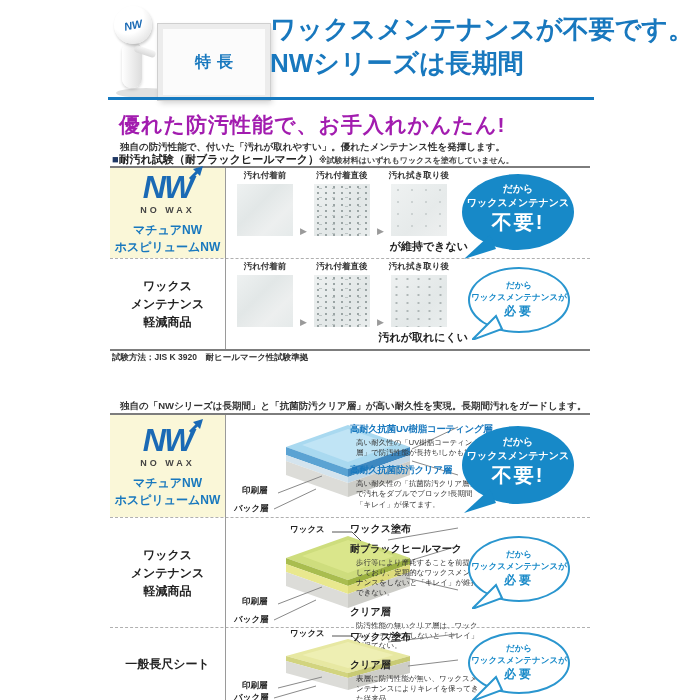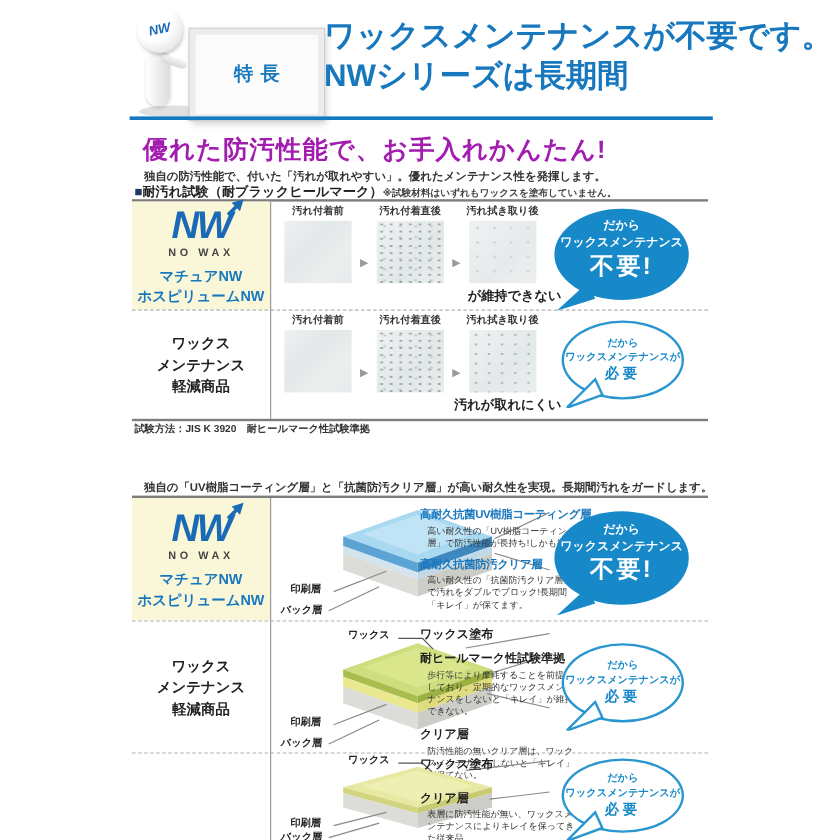--- a/index.html
+++ b/index.html
@@ -44,21 +44,21 @@
   .prod-black{color:#222;font-size:12px;font-weight:bold;line-height:18px;}
 
   
   .nw-logo{text-align:center;line-height:1;}
   .nw-mark{position:relative;display:inline-block;}
   .nw-text{font-size:32px;font-weight:bold;font-style:italic;color:#1a6ab5;letter-spacing:-2px;}
   .nw-arrow{position:absolute;right:-12px;top:-6px;}
   .nw-sub{font-size:9px;font-weight:bold;color:#444;letter-spacing:3px;margin-top:3px;}
 
   
-  .steps{position:absolute;left:124px;top:2px;display:flex;align-items:center;}
+  .steps{position:absolute;left:124px;top:2px;display:flex;align-items:flex-end;}
   .step{width:62px;margin-right:4px;}
   .step-label{font-size:8.5px;font-weight:bold;color:#333;text-align:center;height:12px;white-space:nowrap;}
   .sample{width:56px;height:52px;margin:2px auto 0;
           background:linear-gradient(135deg,#eef1f1 0%,#e2e7e7 40%,#edefef 70%,#e5eaea 100%);}
   .sample.tex-heavy{background-image:radial-gradient(#9aa4a4 1px,transparent 1.5px),
           radial-gradient(#bcc4c4 1px,transparent 1.4px),
           linear-gradient(135deg,#eef1f1,#e2e7e7 60%,#e9eded);
           background-size:8px 6px,13px 9px,100% 100%;}
   .sample.tex-mid{background-image:radial-gradient(#aeb6b6 1px,transparent 1.4px),
           linear-gradient(135deg,#eef1f1,#e3e8e8 60%,#eaeeee);
@@ -194,21 +194,21 @@
         <div class="b-l">必要</div>
         <svg class="tail" width="34" height="26">
             <polygon points="0,26 24,2 30,15" fill="#fff" stroke="#2a96cf" stroke-width="2"></polygon>
           </svg>
       </div>
     </div>
     <div class="vdiv"></div>
   </div>
   <div class="method" style="left:112px;top:352px;">試験方法：JIS K 3920　耐ヒールマーク性試験準拠</div>
 
-  <div class="sec-lead" style="left:120px;top:400px;">独自の「UV樹脂コーティング層」と「抗菌防汚クリア層」が高い耐久性を実現。長期間汚れをガードします。</div>
+  <div class="sec-lead" style="left:120px;top:400px;">独自の「NWシリーズは長期間」と「抗菌防汚クリア層」が高い耐久性を実現。長期間汚れをガードします。</div>
 
   <div class="tbl" style="top:413px;height:285px;">
 
     <div class="trow" style="height:102px;">
       <div class="leftcell yellow">
         <div class="nw-logo">
           <span class="nw-mark">
             <span class="nw-text">NW</span>
             <svg class="nw-arrow" width="16" height="16">
               <line x1="2" y1="14" x2="9" y2="7" stroke="#1a6ab5" stroke-width="3"></line>
@@ -278,36 +278,39 @@
           <line x1="160" y1="16" x2="230" y2="4" stroke="#8a8a8a" stroke-width="1"></line>
           <line x1="184" y1="36" x2="230" y2="22" stroke="#8a8a8a" stroke-width="1"></line>
           <line x1="178" y1="54" x2="230" y2="66" stroke="#8a8a8a" stroke-width="1"></line>
         </svg>
         <span class="dg-label" style="left:62px;top:0px;">ワックス</span>
         <span class="dg-label" style="left:14px;top:72px;">印刷層</span>
         <span class="dg-label" style="left:6px;top:90px;">バック層</span>
       </div>
       <div class="layers" style="top:4px;">
         <div class="lay-title-black">ワックス塗布</div>
-        <div class="lay-title-black" style="margin-top:6px;">耐ヒールマーク性試験準拠</div>
+        <div class="lay-title-black" style="margin-top:6px;">耐ブラックヒールマーク</div>
         <div class="lay-desc">歩行等により摩耗することを前提としており、定期的なワックスメンテナンスをしないと「キレイ」が維持できない。</div>
         <div class="lay-title-black">クリア層</div>
         <div class="lay-desc">防汚性能の無いクリア層は、ワックスメンテナンスしないと「キレイ」が保てない。</div>
       </div>
       <div class="bubble bubble-out" style="left:358px;top:18px;width:102px;height:66px;padding-top:10px;box-sizing:border-box;">
         <div class="b-s">だから</div>
         <div class="b-s">ワックスメンテナンスが</div>
         <div class="b-l">必要</div>
         <svg class="tail" width="34" height="26">
             <polygon points="0,26 24,2 30,15" fill="#fff" stroke="#2a96cf" stroke-width="2"></polygon>
           </svg>
       </div>
     </div>
 
     <div class="trow" style="height:72px;">
+      <div class="leftcell">
+        <div class="prod-black">一般長尺シート</div>
+      </div>
       <div class="diagram" style="top:2px;height:70px;">
         <svg width="232" height="70" viewBox="0 0 232 70">
           <polygon points="120,9 182,26 120,43 58,26" fill="#e7e8a2"></polygon>
           <polygon points="120,12 166,25 120,38 74,25" fill="#f0f0b8" opacity="0.8"></polygon>
           <polygon points="58,26 120,43 120,48 58,31" fill="#d2d47f"></polygon>
           <polygon points="120,43 182,26 182,31 120,48" fill="#c8ca74"></polygon>
           <polygon points="58,31 120,48 120,60 58,43" fill="#dcdcd8"></polygon>
           <polygon points="120,48 182,31 182,43 120,60" fill="#cdcdc8"></polygon>
           <polyline points="104,6 124,6 132,13" fill="none" stroke="#555" stroke-width="1"></polyline>
           <line x1="50" y1="58" x2="94" y2="47" stroke="#8a8a8a" stroke-width="1"></line>

